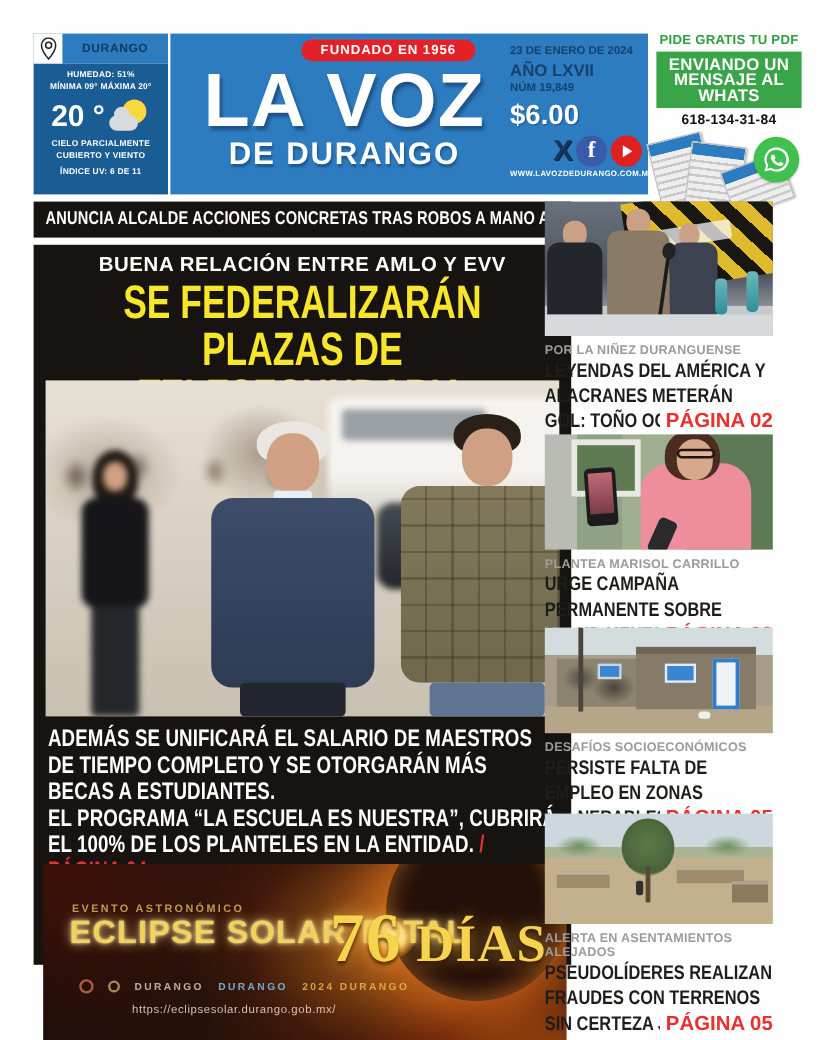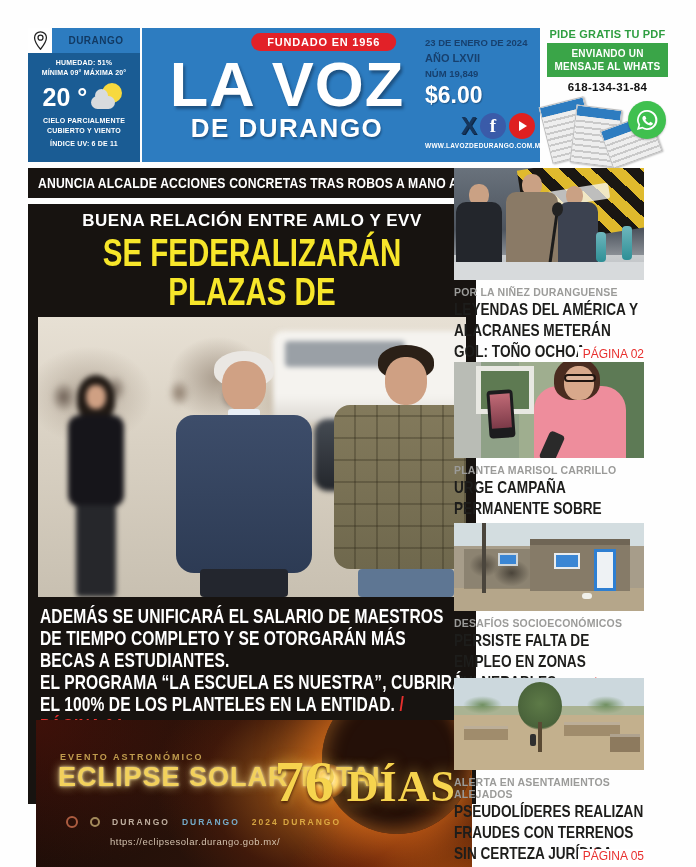--- a/index.html
+++ b/index.html
@@ -28,35 +28,35 @@
 
   
   .masthead{position:absolute;left:142px;top:28px;width:398px;height:134px;background:var(--blue);}
   .founded{position:absolute;left:50%;top:5px;transform:translateX(-62%);background:var(--red);color:#fff;
     font-size:11px;font-weight:bold;letter-spacing:.8px;padding:3px 16px;border-radius:11px;white-space:nowrap;}
   .brand{position:absolute;left:0;top:26px;width:290px;text-align:center;color:#fff;}
   .brand-main{font-size:63px;font-weight:bold;letter-spacing:1px;line-height:60px;text-shadow:2px 3px 3px rgba(10,30,55,.45);}
   .brand-sub{font-size:26px;font-weight:bold;letter-spacing:1.5px;line-height:28px;text-shadow:1px 2px 2px rgba(10,30,55,.4);}
   .mast-right{position:absolute;right:5px;top:8px;width:110px;text-align:left;color:var(--navy);font-weight:bold;}
   .m-date{font-size:9.5px;line-height:14px;}
-  .m-year{font-size:11px;line-height:16px;}
+  .m-year{font-size:14px;line-height:16px;}
   .m-issue{font-size:9.5px;line-height:16px;}
   .m-price{font-size:23px;color:#fff;line-height:26px;text-shadow:1px 1px 1px rgba(10,30,55,.4);}
   .m-social{display:flex;justify-content:flex-end;align-items:center;gap:3px;margin-top:4px;height:28px;}
   .ic-x{color:#16365c;font-size:24px;font-weight:bold;text-shadow:1px 1px 0 #0d2644;line-height:24px;}
   .ic-fb{width:26px;height:26px;border-radius:50%;background:#3a5ba9;color:#fff;font-size:19px;font-weight:bold;
     display:flex;align-items:center;justify-content:center;font-family:"Liberation Serif",serif;}
   .ic-yt{width:26px;height:26px;border-radius:50%;background:#df2020;position:relative;}
   .ic-yt::before{content:"";position:absolute;left:10px;top:8px;border-left:8px solid #fff;border-top:5px solid transparent;border-bottom:5px solid transparent;}
   .m-site{font-size:6.5px;color:#fff;letter-spacing:.3px;margin-top:2px;}
 
   
   .promo{position:absolute;left:547px;top:28px;width:121px;height:134px;}
   .promo-title{color:var(--green_text);font-size:11px;font-weight:bold;text-align:center;letter-spacing:.2px;}
-  .promo-box{margin-top:3px;background:var(--green);color:#fff;font-size:10px;font-weight:bold;text-align:center;
+  .promo-box{margin-top:3px;background:var(--green);color:#fff;font-size:14px;font-weight:bold;text-align:center;
     padding:4px 2px;line-height:13px;letter-spacing:.2px;}
   .promo-phone{font-size:11.5px;font-weight:bold;color:#111;text-align:center;margin-top:4px;letter-spacing:.3px;}
   .promo-thumbs{position:relative;height:72px;margin-top:2px;}
   .thumb{position:absolute;width:46px;height:58px;background:#fff;border:1px solid #bbb;box-shadow:1px 1px 2px rgba(0,0,0,.3);overflow:hidden;}
   .thumb::before{content:"";display:block;height:10px;background:var(--blue);}
   .thumb::after{content:"";display:block;height:48px;
     background:repeating-linear-gradient(180deg,#eee 0 4px,#c9c9c9 4px 6px),linear-gradient(#e8e8e8,#d5d5d5);}
   .t1{left:-2px;top:6px;transform:rotate(-14deg);}
   .t2{left:26px;top:12px;transform:rotate(7deg);}
   .t3{left:58px;top:26px;transform:rotate(-20deg);width:52px;height:40px;}
@@ -149,21 +149,21 @@
 
   
   .sidebar{position:absolute;left:454px;top:168px;width:190px;height:699px;}
   .s-item{position:absolute;left:0;width:190px;}
   .s-item.i1{top:0;}  .s-item.i2{top:194px;}  .s-item.i3{top:355px;}  .s-item.i4{top:510px;}
   .s-photo{position:relative;width:190px;overflow:hidden;}
   .s-kicker{color:var(--kicker_gray);font-size:10.5px;font-weight:bold;margin-top:6px;letter-spacing:.2px;}
   .s-head-wrap{position:relative;margin-top:1px;}
   .s-head{width:230px;transform:scaleX(.826);transform-origin:0 50%;color:#1d1d1b;
     font-size:16.5px;line-height:21px;font-weight:bold;letter-spacing:0;}
-  .s-page{position:absolute;right:0;bottom:1px;color:var(--page_red);font-size:12px;font-weight:normal;background:#fff;padding-left:5px;}
+  .s-page{position:absolute;right:0;bottom:1px;color:var(--page_red);font-size:17px;font-weight:bold;background:#fff;padding-left:5px;}
 
   
   .ph1{height:112px;background:linear-gradient(180deg,#69727c 0%,#4d545e 55%,#8b9096 78%,#c9ccce 78%,#b9bdc0 100%);}
   .ph1 .stripes{position:absolute;right:-8px;top:-8px;width:130px;height:76px;transform:rotate(-9deg);opacity:.95;
     background:repeating-linear-gradient(52deg,#e7bf2a 0 11px,#17130e 11px 22px);}
   .ph1 .stripes::after{content:"";position:absolute;left:18px;top:26px;width:70px;height:16px;background:rgba(255,255,255,.75);border-radius:3px;}
   .ph1 .man{position:absolute;border-radius:10px 10px 0 0;}
   .ph1 .m1{left:2px;top:34px;width:46px;height:62px;background:#23262c;}
   .ph1 .m2{left:52px;top:24px;width:52px;height:72px;background:#8a7a66;}
   .ph1 .m3{left:104px;top:34px;width:40px;height:60px;background:#3c4250;}

